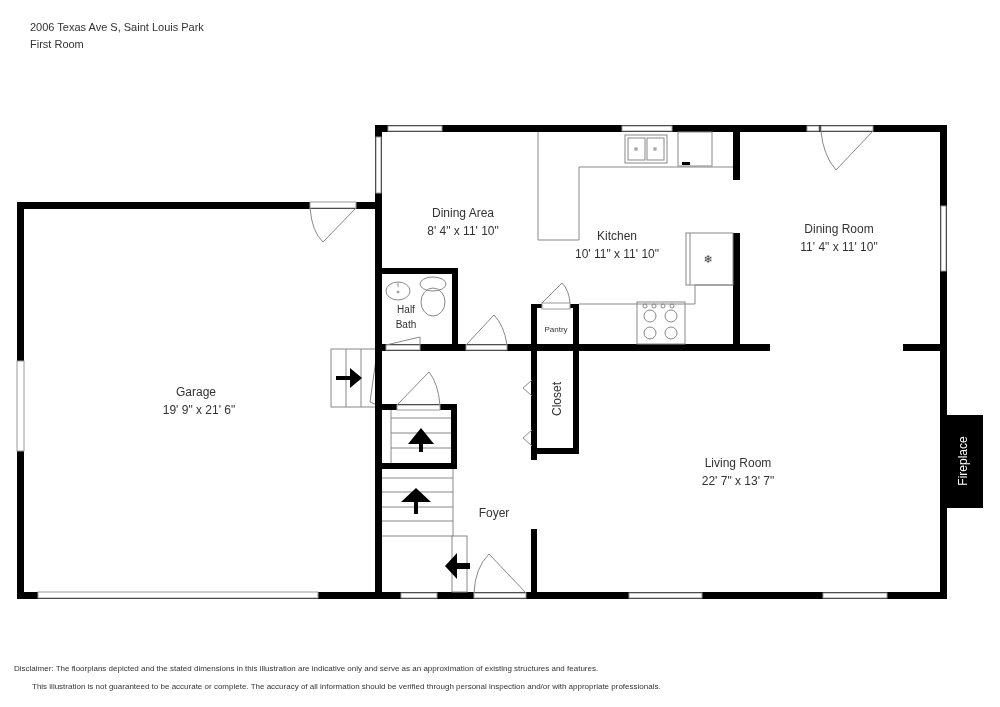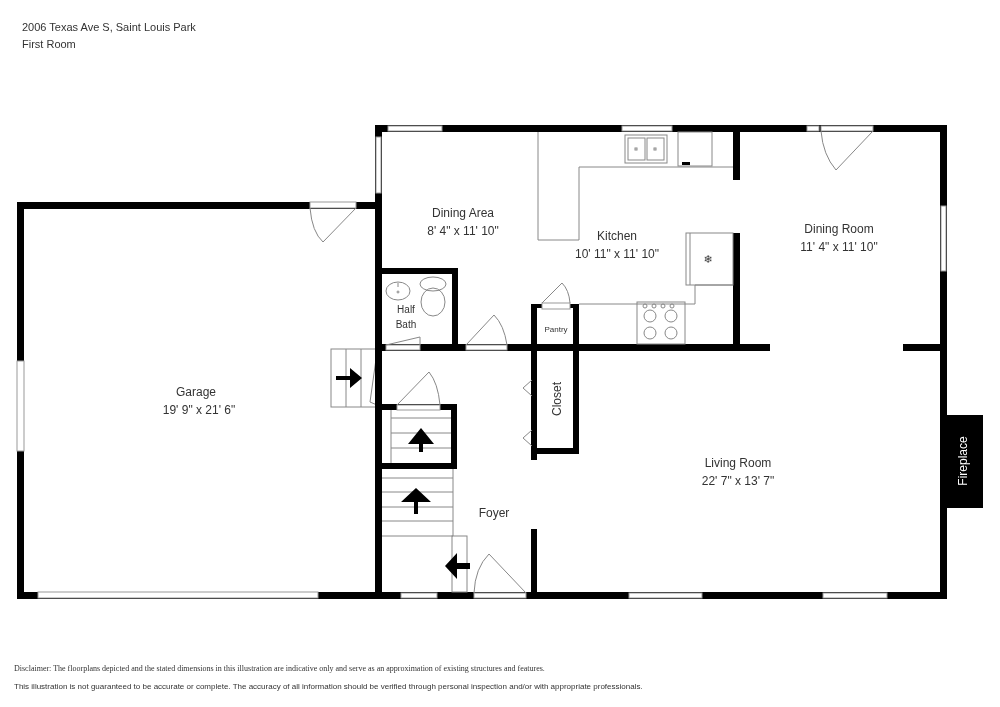--- a/index.html
+++ b/index.html
@@ -1,23 +1,23 @@
 <!DOCTYPE html>
 <html><head>
 <meta charset="utf-8">
 <style>
   html, body { margin: 0; padding: 0; background: #ffffff; }
   body { width: 1000px; height: 707px; position: relative; overflow: hidden;
          font-family: "Liberation Sans", sans-serif; color: #333; }
-  .hdr { position: absolute; left: 22px; font-size: 11px; color: #333; }
+  .hdr { position: absolute; left: 30px; font-size: 11px; color: #333; }
   .hdr.addr { top: 21px; }
   .hdr.floor { top: 38px; }
   .disc { position: absolute; left: 14px; font-size: 8px; color: #333; }
-  .disc.l1 { top: 664px; font-family: Liberation Serif, serif; }
-  .disc.l2 { top: 682px; }
+  .disc.l1 { top: 664px; }
+  .disc.l2 { top: 682px; margin-left: 18px; }
   svg { position: absolute; left: 0; top: 0; }
   .wall { fill: #000; }
   .thin { fill: none; stroke: #888; stroke-width: 1; }
   .win { fill: #fff; stroke: #999; stroke-width: 1; }
   .lbl { font-family: "Liberation Sans", sans-serif; font-size: 12px; fill: #333; text-anchor: middle; }
   .lbl-sm { font-family: "Liberation Sans", sans-serif; font-size: 10px; fill: #333; text-anchor: middle; }
   .lbl-xs { font-family: "Liberation Sans", sans-serif; font-size: 8px; fill: #333; text-anchor: middle; }
 </style>
 </head>
 <body>

